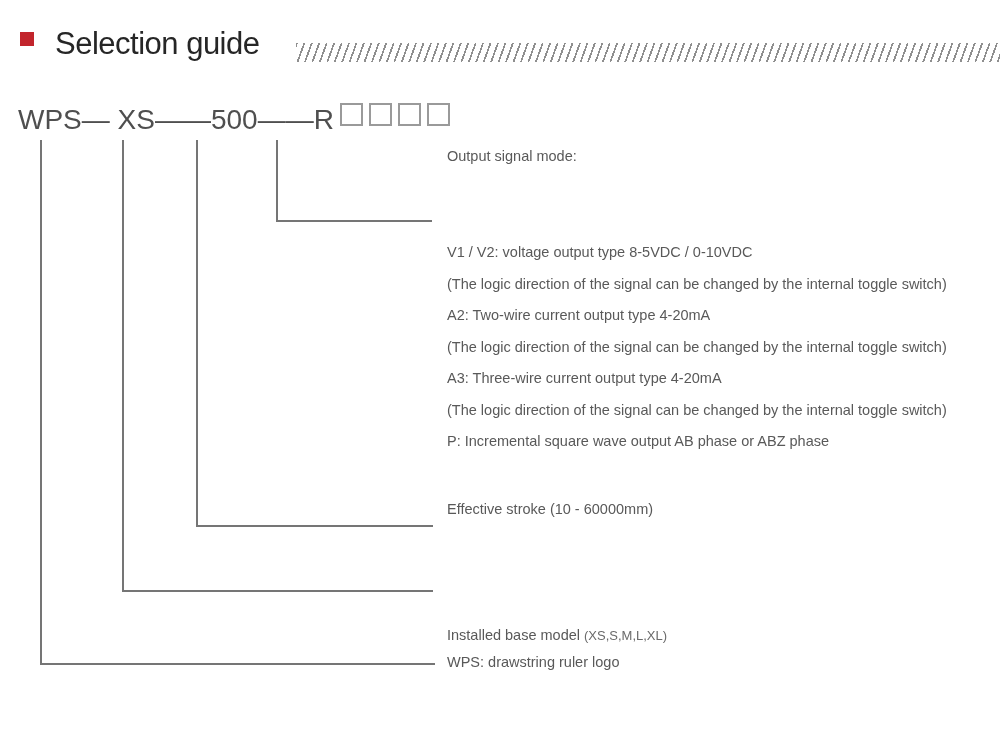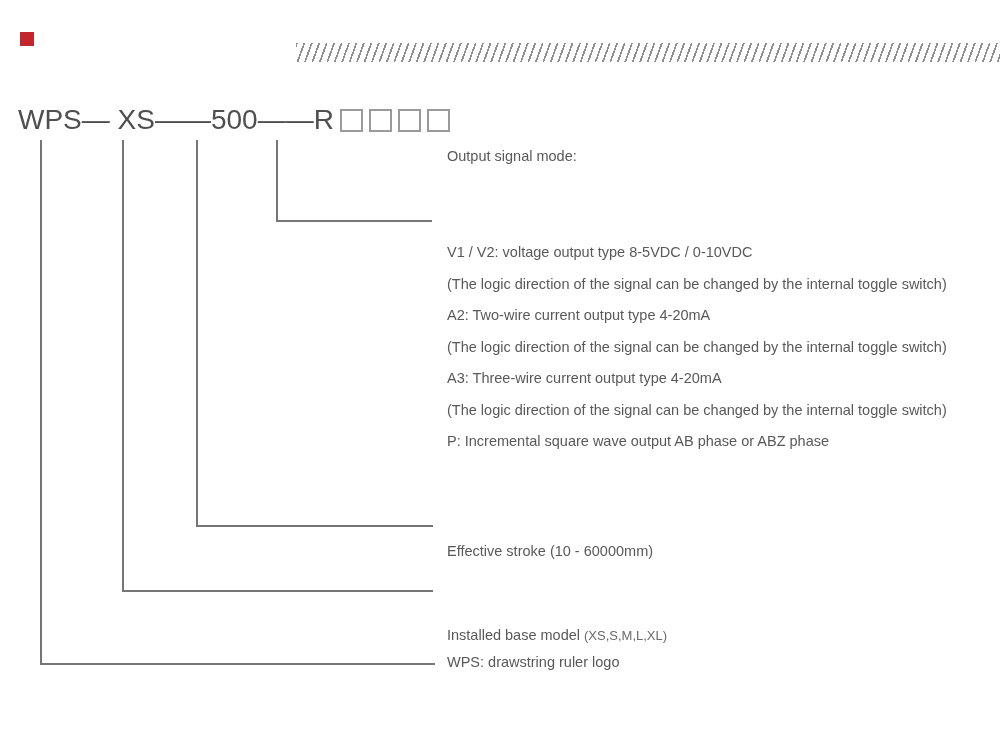--- a/index.html
+++ b/index.html
@@ -11,21 +11,21 @@
   .bullet { position:absolute; left:20px; top:32px; width:14px; height:14px; background:#c2252c; }
   .title {
     position:absolute; left:55px; top:26px; font-size:31px; font-weight:normal;
     color:#262626; letter-spacing:-0.5px; white-space:nowrap;
   }
   .hatch {
     position:absolute; left:296px; right:0px; top:43px; height:19px;
     background:repeating-linear-gradient(110deg, #8f8f8f 0px, #8f8f8f 1.7px, transparent 1.7px, transparent 7px);
   }
   .code {
-    position:absolute; left:18px; top:103px; display:flex; align-items:center;
+    position:absolute; left:18px; top:103px; display:flex; 
     color:#4f4f4f; font-size:28px; line-height:34px; white-space:pre;
   }
   .sq {
     width:23px; height:23px; border:2px solid #9a9a9a; margin-left:6px;
     display:inline-block; background:#ffffff;
   }
   .vline, .hline { position:absolute; background:#757575; }
   .vline { width:2px; }
   .hline { height:2px; }
   .lbl {
@@ -33,20 +33,21 @@
     line-height:20px; white-space:nowrap;
   }
   .lbl .opts { font-size:13px; color:#6a6a6a; margin-left:4px; }
 </style>
 </head>
 <body>
 
 <div class="page">
 
   <span class="bullet"></span>
+  <h1 class="title">Selection guide</h1>
   <div class="hatch"></div>
 
   <div class="code">
     <span>WPS— XS——500——R</span>
     <span class="sq"></span>
     <span class="sq"></span>
     <span class="sq"></span>
     <span class="sq"></span>
   </div>
 
@@ -65,21 +66,21 @@
   <div class="lbl" style="top:146px;">Output signal mode:</div>
 
   <div class="lbl" style="top:242px;">V1 / V2: voltage output type 8-5VDC / 0-10VDC</div>
   <div class="lbl" style="top:274px;">(The logic direction of the signal can be changed by the internal toggle switch)</div>
   <div class="lbl" style="top:305px;">A2: Two-wire current output type 4-20mA</div>
   <div class="lbl" style="top:337px;">(The logic direction of the signal can be changed by the internal toggle switch)</div>
   <div class="lbl" style="top:368px;">A3: Three-wire current output type 4-20mA</div>
   <div class="lbl" style="top:400px;">(The logic direction of the signal can be changed by the internal toggle switch)</div>
   <div class="lbl" style="top:431px;">P: Incremental square wave output AB phase or ABZ phase</div>
 
-  <div class="lbl" style="top:541px;">Effective stroke (10 - 60000mm)</div>
+  <div class="lbl" style="top:499px;">Effective stroke (10 - 60000mm)</div>
 
   <div class="lbl" style="top:589px;margin-top:36px;">
     <span>Installed base model</span><span class="opts">(XS,S,M,L,XL)</span>
   </div>
 
   <div class="lbl" style="top:652px;">WPS: drawstring ruler logo</div>
 
 </div>
 
 </body></html>

